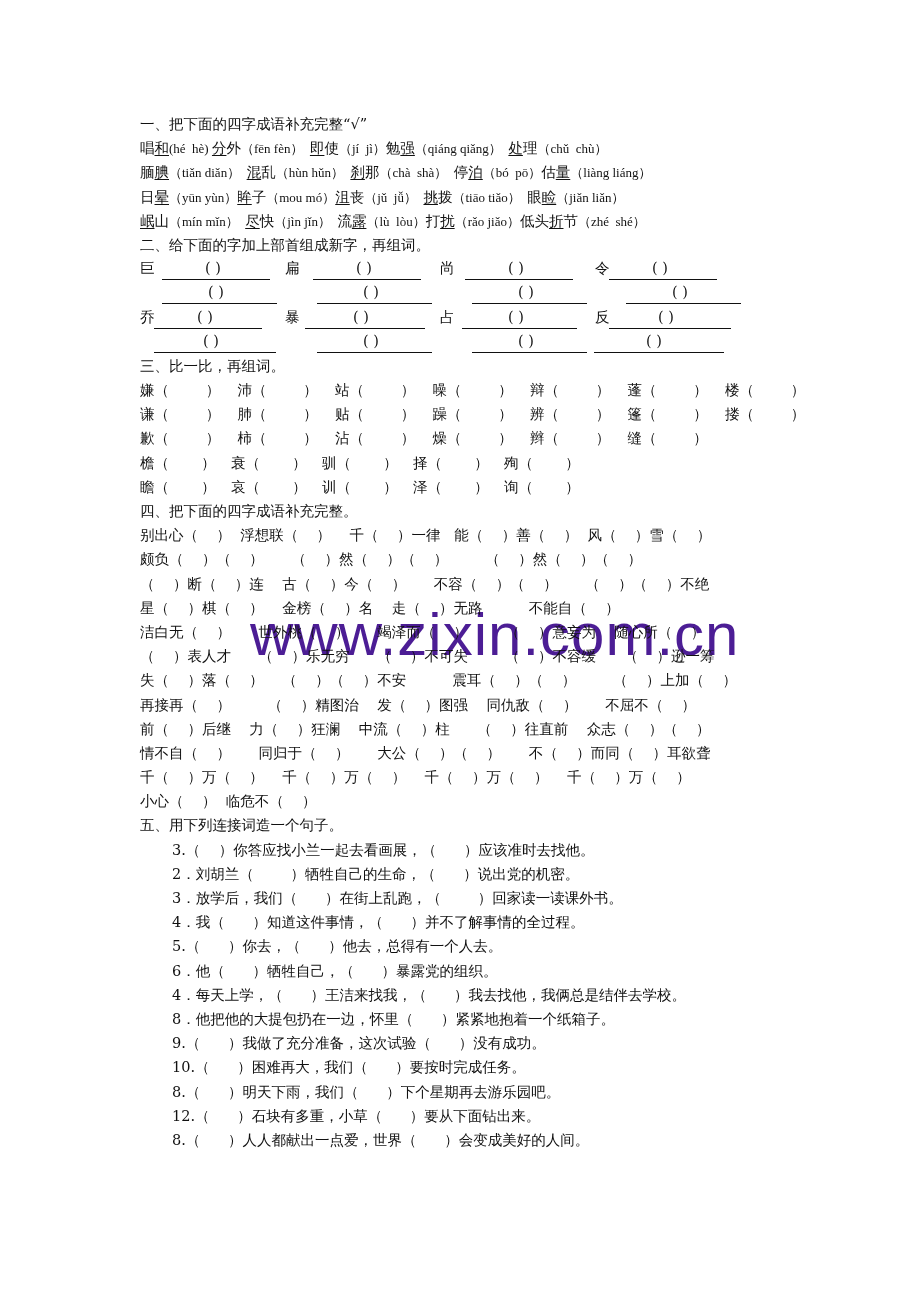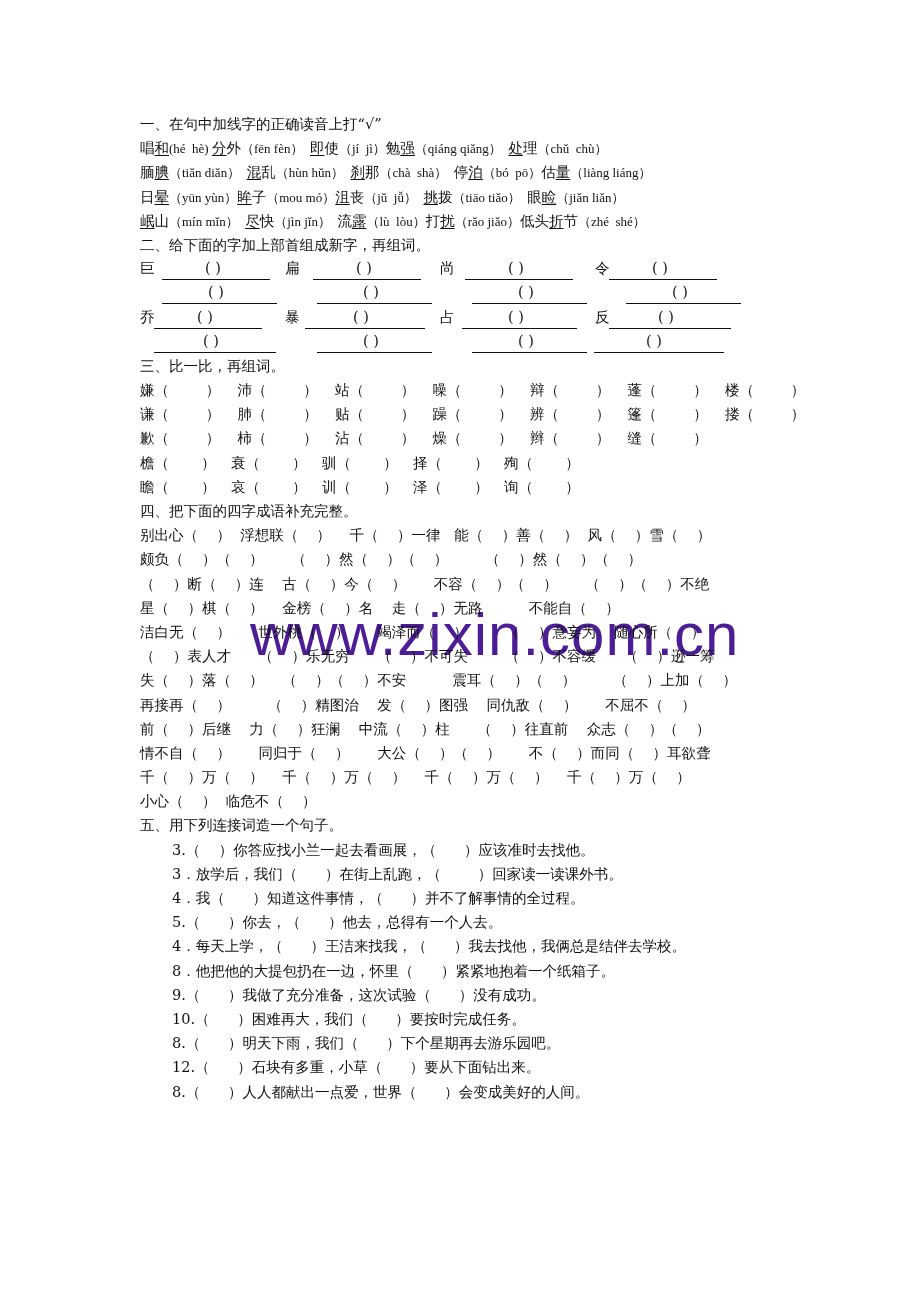--- a/index.html
+++ b/index.html
@@ -20,21 +20,21 @@
                font-size: 60px; color: #4c1d95; letter-spacing: 1px; z-index: 0; pointer-events: none; }
   .page { z-index: 1; }
 </style>
 </head>
 <body>
 
 <div class="watermark">www.zixin.com.cn</div>
 
 <div class="page">
 
-  <div class="line">一、在句中加线字的正确读音上打“√”</div>
+  <div class="line">一、把下面的四字成语补充完整“√”</div>
   <div id="s1">
       <div class="line"><span>唱</span><span class="u">和</span><span class="py">(hé  hè) </span><span class="u">分</span><span>外</span><span class="py">（fēn fèn）  </span><span class="u">即</span><span>使</span><span class="py">（jí  jì）</span><span>勉</span><span class="u">强</span><span class="py">（qiáng qiǎng）  </span><span class="u">处</span><span>理</span><span class="py">（chǔ  chù）</span></div>
       <div class="line"><span>腼</span><span class="u">腆</span><span class="py">（tiǎn diǎn）  </span><span class="u">混</span><span>乱</span><span class="py">（hùn hǔn）  </span><span class="u">刹</span><span>那</span><span class="py">（chà  shà）  </span><span>停</span><span class="u">泊</span><span class="py">（bó  pō）</span><span>估</span><span class="u">量</span><span class="py">（liàng liáng）</span></div>
       <div class="line"><span>日</span><span class="u">晕</span><span class="py">（yūn yùn）</span><span class="u">眸</span><span>子</span><span class="py">（mou mó）</span><span class="u">沮</span><span>丧</span><span class="py">（jǔ  jǚ）  </span><span class="u">挑</span><span>拨</span><span class="py">（tiāo tiǎo）  </span><span>眼</span><span class="u">睑</span><span class="py">（jiǎn liǎn）</span></div>
       <div class="line"><span class="u">岷</span><span>山</span><span class="py">（mín mǐn）  </span><span class="u">尽</span><span>快</span><span class="py">（jìn jǐn）  </span><span>流</span><span class="u">露</span><span class="py">（lù  lòu）</span><span>打</span><span class="u">扰</span><span class="py">（rǎo jiǎo）</span><span>低头</span><span class="u">折</span><span>节</span><span class="py">（zhé  shé）</span></div>
     </div>
 
   <div class="line">二、给下面的字加上部首组成新字，再组词。</div>
   <div id="s2">
       <div class="blank-row">
@@ -124,23 +124,25 @@
       <div class="line">再接再（    ）        （    ）精图治    发（    ）图强    同仇敌（    ）      不屈不（    ）</div>
       <div class="line">前（    ）后继    力（    ）狂澜    中流（    ）柱      （    ）往直前    众志（    ）（    ）</div>
       <div class="line">情不自（    ）      同归于（    ）      大公（    ）（    ）      不（    ）而同（    ）耳欲聋</div>
       <div class="line">千（    ）万（    ）    千（    ）万（    ）    千（    ）万（    ）    千（    ）万（    ）</div>
       <div class="line">小心（    ）  临危不（    ）</div>
     </div>
 
   <div class="line">五、用下列连接词造一个句子。</div>
   <div id="s5">
       <div class="line indent">3.（    ）你答应找小兰一起去看画展，（      ）应该准时去找他。</div>
+      <div class="line indent">2．刘胡兰（        ）牺牲自己的生命，（      ）说出党的机密。</div>
       <div class="line indent">3．放学后，我们（      ）在街上乱跑，（        ）回家读一读课外书。</div>
       <div class="line indent">4．我（      ）知道这件事情，（      ）并不了解事情的全过程。</div>
       <div class="line indent">5.（      ）你去，（      ）他去，总得有一个人去。</div>
+      <div class="line indent">6．他（      ）牺牲自己，（      ）暴露党的组织。</div>
       <div class="line indent">4．每天上学，（      ）王洁来找我，（      ）我去找他，我俩总是结伴去学校。</div>
       <div class="line indent">8．他把他的大提包扔在一边，怀里（      ）紧紧地抱着一个纸箱子。</div>
       <div class="line indent">9.（      ）我做了充分准备，这次试验（      ）没有成功。</div>
       <div class="line indent">10.（      ）困难再大，我们（      ）要按时完成任务。</div>
       <div class="line indent">8.（      ）明天下雨，我们（      ）下个星期再去游乐园吧。</div>
       <div class="line indent">12.（      ）石块有多重，小草（      ）要从下面钻出来。</div>
       <div class="line indent">8.（      ）人人都献出一点爱，世界（      ）会变成美好的人间。</div>
     </div>
 </div>
 

